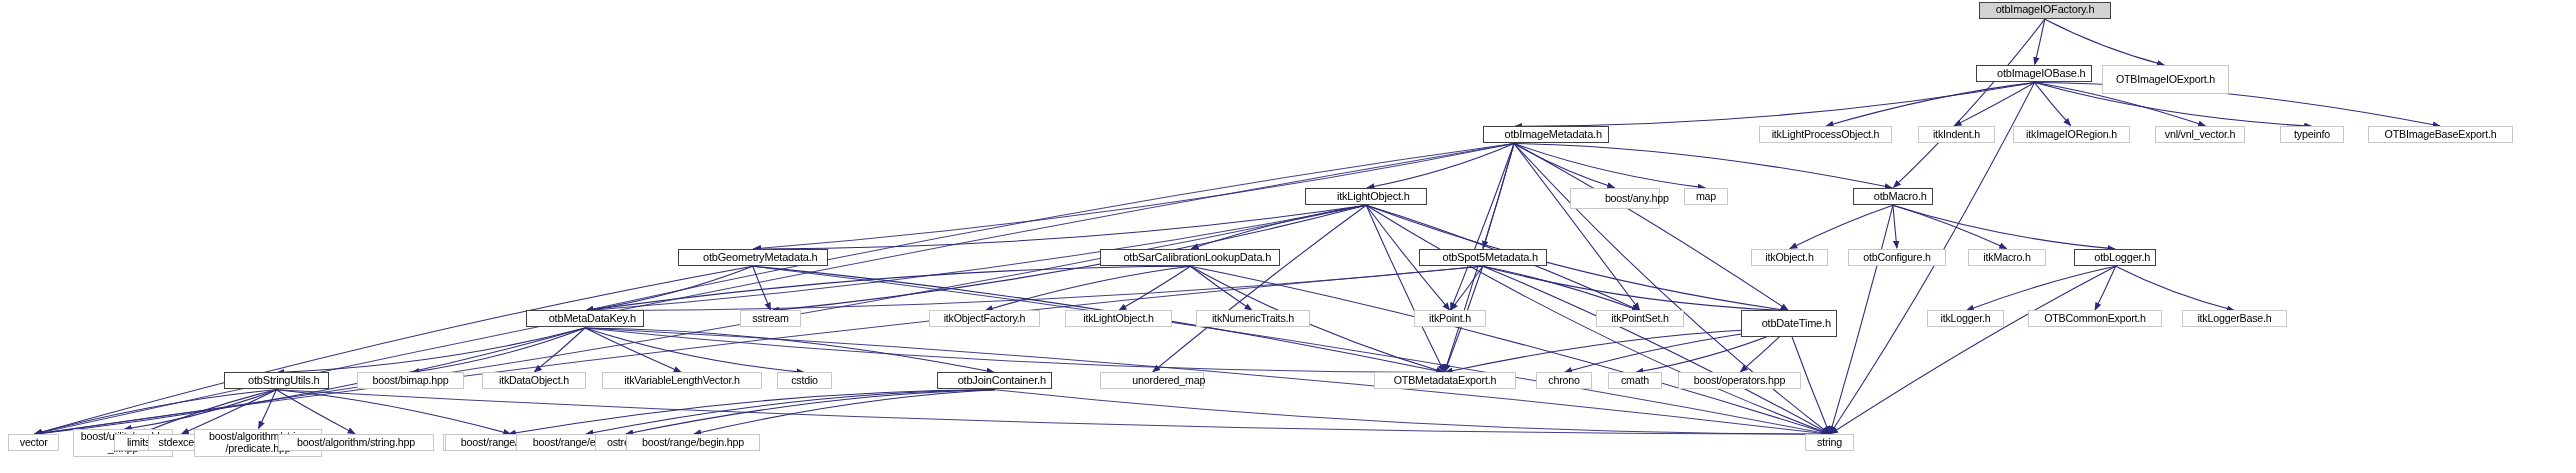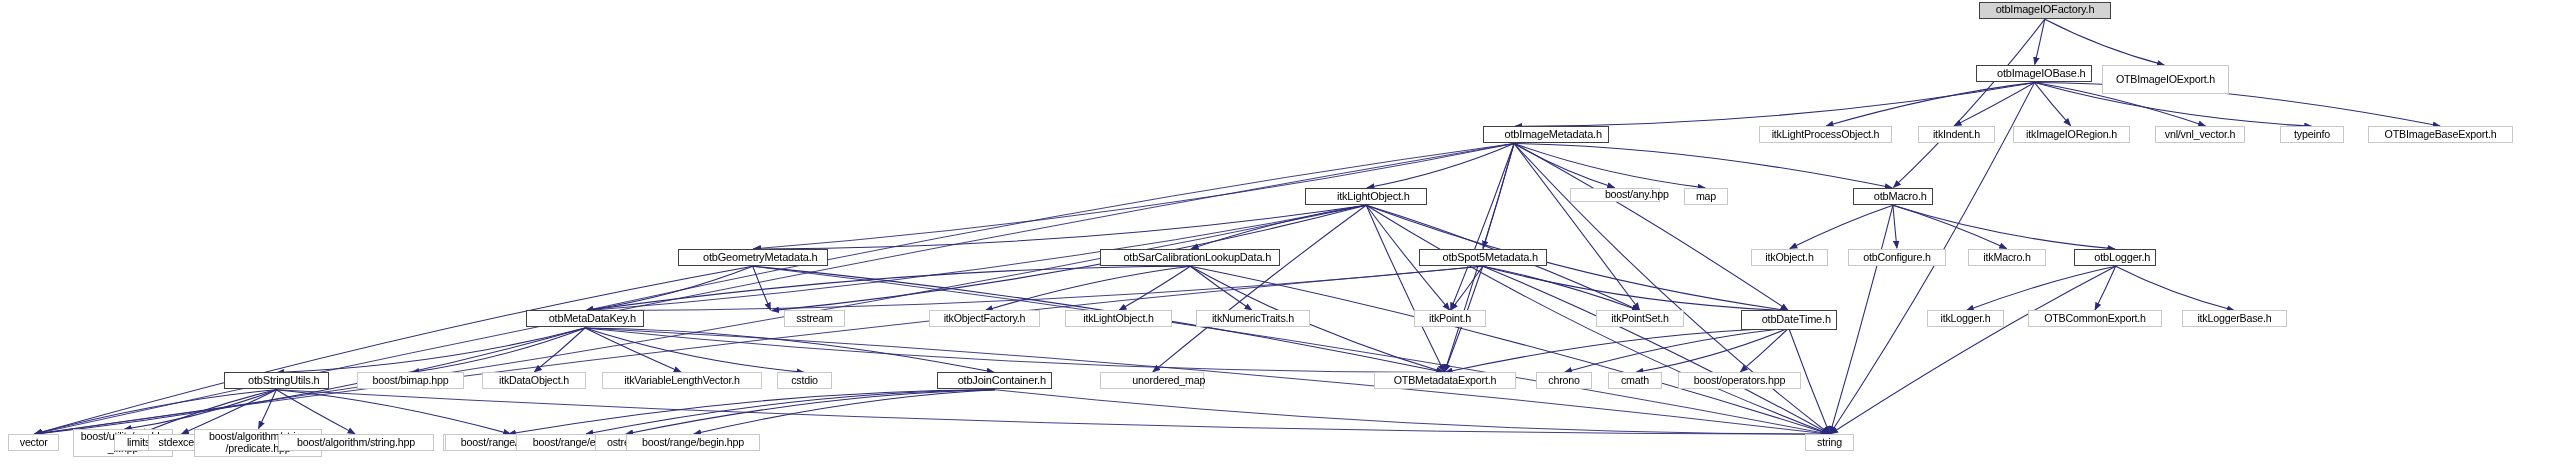--- a/index.html
+++ b/index.html
@@ -158,38 +158,38 @@
       <div class="node strong" style="left: 1976px; top: 65px; width: 116px; height: 17.3px;">otbImageIOBase.h</div>
       <div class="node " style="left: 2102px; top: 65px; width: 127px; height: 29px;">OTBImageIOExport.h</div>
       <div class="node strong" style="left: 1451px; top: 126px; width: 126px; height: 17.3px; margin-left: 32px;">otbImageMetadata.h</div>
       <div class="node " style="left: 1759px; top: 126px; width: 133px; height: 17.3px;">itkLightProcessObject.h</div>
       <div class="node " style="left: 1918px; top: 126px; width: 77px; height: 17.3px;">itkIndent.h</div>
       <div class="node " style="left: 2013px; top: 126px; width: 117px; height: 17.3px;">itkImageIORegion.h</div>
       <div class="node " style="left: 2155px; top: 126px; width: 90px; height: 17.3px;">vnl/vnl_vector.h</div>
       <div class="node " style="left: 2280px; top: 126px; width: 64px; height: 17.3px;">typeinfo</div>
       <div class="node " style="left: 2368px; top: 126px; width: 145px; height: 17.3px;">OTBImageBaseExport.h</div>
       <div class="node strong" style="left: 1305px; top: 188px; width: 122px; height: 17.3px;">itkLightObject.h</div>
-      <div class="node " style="left: 1570px; top: 188px; width: 90px; height: 14px; padding-left: 46px;">boost/any.hpp</div>
+      <div class="node " style="left: 1570px; top: 188px; width: 90px; height: 21px; padding-left: 46px;">boost/any.hpp</div>
       <div class="node " style="left: 1684px; top: 188px; width: 44px; height: 17.3px; text-align: right;">map</div>
       <div class="node strong" style="left: 1853px; top: 188px; width: 80px; height: 17.3px;">otbMacro.h</div>
       <div class="node strong" style="left: 678px; top: 249px; width: 150px; height: 17.3px;">otbGeometryMetadata.h</div>
       <div class="node strong" style="left: 1100px; top: 249px; width: 180px; height: 17.3px;">otbSarCalibrationLookupData.h</div>
       <div class="node strong" style="left: 1419px; top: 249px; width: 128px; height: 17.3px;">otbSpot5Metadata.h</div>
       <div class="node " style="left: 1751px; top: 249px; width: 77px; height: 17.3px;">itkObject.h</div>
       <div class="node " style="left: 1848px; top: 249px; width: 98px; height: 17.3px;">otbConfigure.h</div>
       <div class="node " style="left: 1968px; top: 249px; width: 78px; height: 17.3px;">itkMacro.h</div>
       <div class="node strong" style="left: 2074px; top: 249px; width: 82px; height: 17.3px;">otbLogger.h</div>
       <div class="node strong" style="left: 526px; top: 310px; width: 118px; height: 17.3px;">otbMetaDataKey.h</div>
-      <div class="node " style="left: 784px; top: 310px; width: 61px; height: 17.3px;">sstream</div>
+      <div class="node " style="left: 740px; top: 310px; width: 61px; height: 17.3px;">sstream</div>
       <div class="node " style="left: 929px; top: 310px; width: 111px; height: 17.3px;">itkObjectFactory.h</div>
       <div class="node " style="left: 1065px; top: 310px; width: 107px; height: 17.3px;">itkLightObject.h</div>
       <div class="node " style="left: 1196px; top: 310px; width: 114px; height: 17.3px;">itkNumericTraits.h</div>
       <div class="node " style="left: 1414px; top: 310px; width: 72px; height: 17.3px;">itkPoint.h</div>
       <div class="node " style="left: 1596px; top: 310px; width: 88px; height: 17.3px;">itkPointSet.h</div>
-      <div class="node strong" style="left: 1741px; top: 310px; width: 96px; height: 20px;">otbDateTime.h</div>
+      <div class="node strong" style="left: 1741px; top: 310px; width: 96px; height: 27px;">otbDateTime.h</div>
       <div class="node " style="left: 1927px; top: 310px; width: 77px; height: 17.3px;">itkLogger.h</div>
       <div class="node " style="left: 2028px; top: 310px; width: 134px; height: 17.3px;">OTBCommonExport.h</div>
       <div class="node " style="left: 2182px; top: 310px; width: 105px; height: 17.3px;">itkLoggerBase.h</div>
       <div class="node strong" style="left: 224px; top: 372px; width: 105px; height: 17.3px;">otbStringUtils.h</div>
       <div class="node " style="left: 357px; top: 372px; width: 107px; height: 17.3px;">boost/bimap.hpp</div>
       <div class="node " style="left: 482px; top: 372px; width: 104px; height: 17.3px;">itkDataObject.h</div>
       <div class="node " style="left: 602px; top: 372px; width: 160px; height: 17.3px;">itkVariableLengthVector.h</div>
       <div class="node " style="left: 777px; top: 372px; width: 55px; height: 17.3px;">cstdio</div>
       <div class="node strong" style="left: 937px; top: 372px; width: 115px; height: 17.3px;">otbJoinContainer.h</div>
       <div class="node " style="left: 1100px; top: 372px; width: 104px; height: 17.3px; padding-left: 36px;">unordered_map</div>

